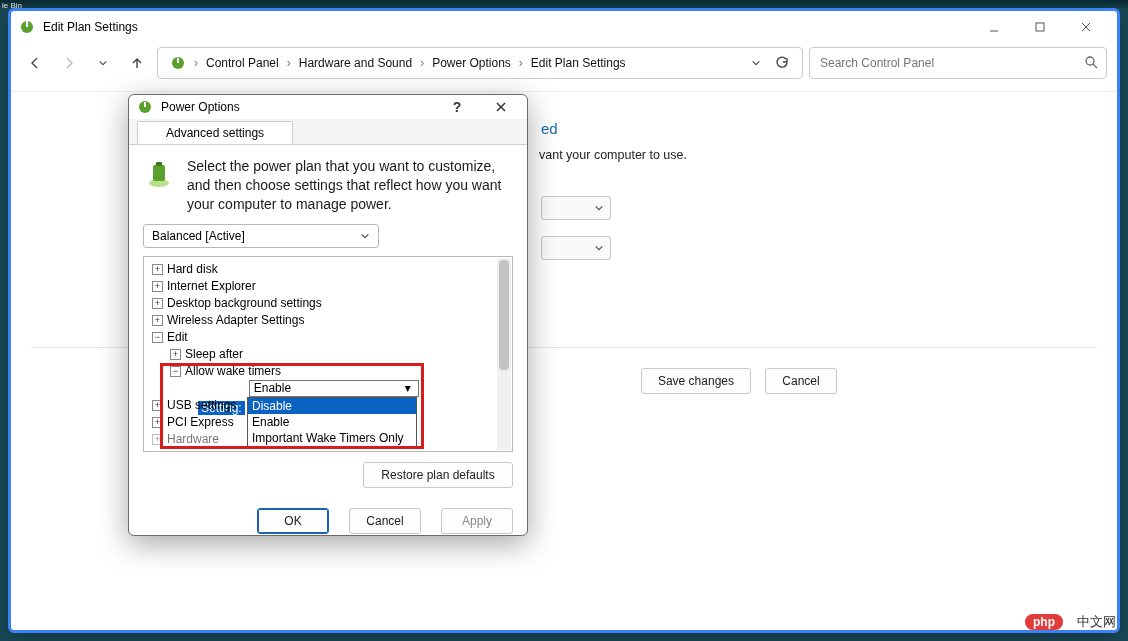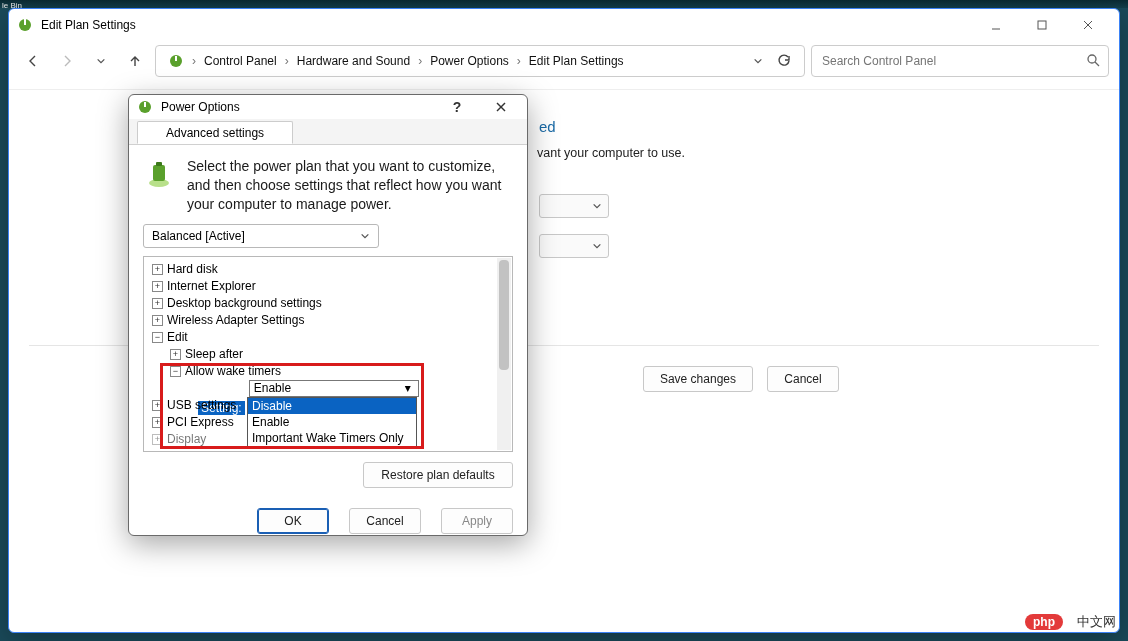--- a/index.html
+++ b/index.html
@@ -1,21 +1,21 @@
 <!DOCTYPE html>
 <html><head>
 <meta charset="utf-8">
 <style>
   * { box-sizing: border-box; font-family: "Segoe UI", Arial, sans-serif; }
   body { margin: 0; width: 1128px; height: 641px; background: #1a4a5a; overflow: hidden; }
 
   
   .explorer {
     position: absolute; left: 8px; top: 8px; width: 1112px; height: 625px;
-    background: #fff; border: 1px solid #3b82f6; border-radius: 6px;
+    background: #fff; border: 3px solid #3b82f6; border-radius: 6px;
     box-shadow: 0 8px 30px rgba(0,0,0,.3);
   }
   .titlebar {
     height: 32px; display: flex; align-items: center; padding: 0 8px;
   }
   .titlebar .appicon { width: 16px; height: 16px; margin-right: 8px; }
   .titlebar .title { font-size: 12px; color: #000; font-weight: 400; flex: 1; }
   .winbtns { display: flex; gap: 0; margin-left: auto; }
   .winbtn { width: 46px; height: 30px; display: flex; align-items: center; justify-content: center; background: transparent; border: none; }
   .winbtn svg { stroke: #555; fill: none; }
@@ -356,21 +356,21 @@
       <div class="tnode">
           <span class="sq">+</span>
           <span>USB settings</span>
         </div>
       <div class="tnode">
           <span class="sq">+</span>
           <span>PCI Express</span>
         </div>
       <div class="tnode" style="opacity:.55">
           <span class="sq">+</span>
-          <span>Display</span>
+          <span>Hardware</span>
         </div>
 
       <div class="dropdown-list" style="left:103px; top:140px;">
         <div class="opt sel">Disable</div>
         <div class="opt">Enable</div>
         <div class="opt">Important Wake Timers Only</div>
       </div>
 
       <div class="redbox" style="left:16px; top:106px; width:264px; height:86px;"></div>
     </div>

